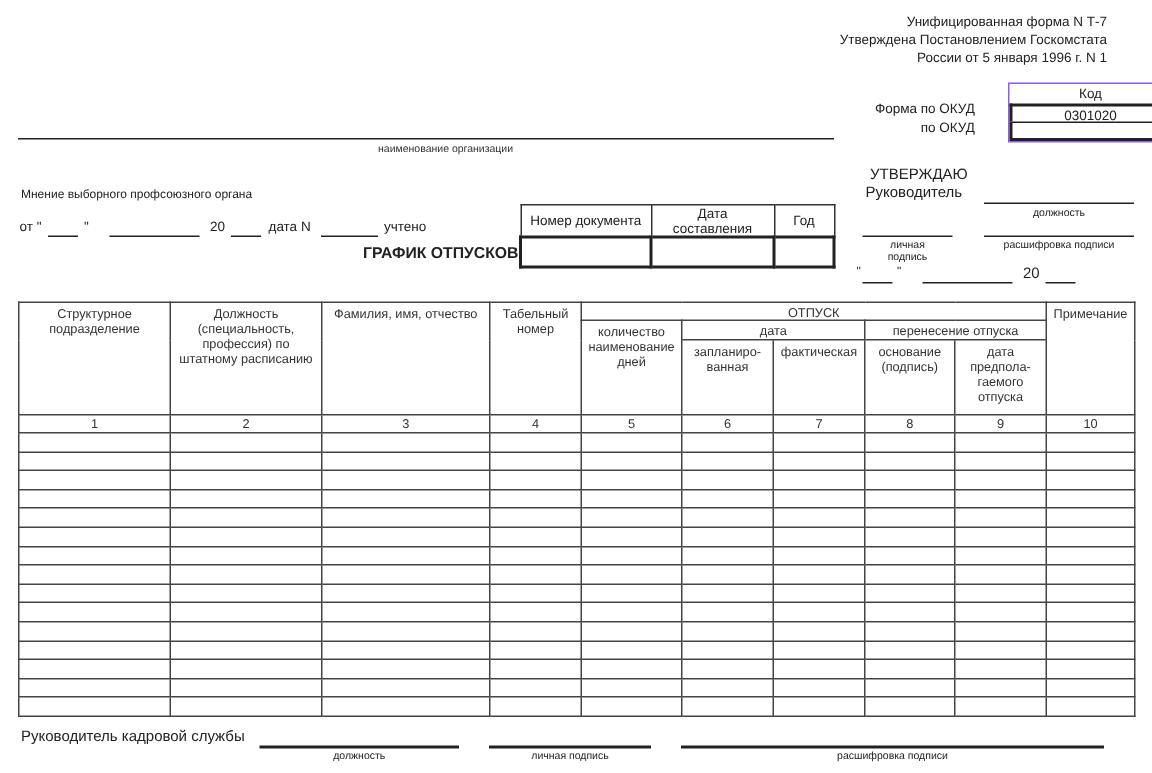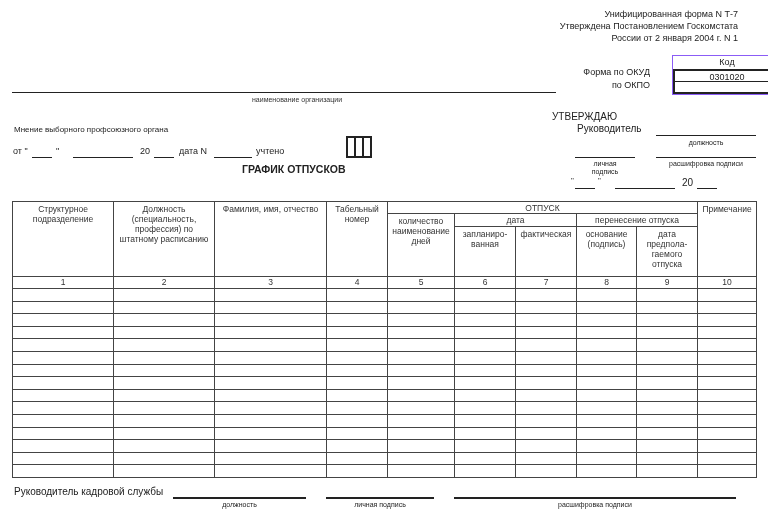--- a/index.html
+++ b/index.html
@@ -31,24 +31,24 @@
   .main { position:absolute; left:12px; top:201px; border-collapse:collapse; table-layout:fixed; width:744px; }
   .main td, .main th { border:1px solid #444; font-size:8.5px; font-weight:normal; text-align:center; vertical-align:top; line-height:10px; padding:2px 1px 0 1px; color:#333; }
   .main tr.num td { height:11px; padding:0; line-height:11px; vertical-align:middle; font-size:8.5px; }
   .main tr.row td { height:12.6px; padding:0; }
 </style>
 </head>
 <body>
 
 <div class="abs t9 r" style="right:30px; top:9px;">Унифицированная форма N Т-7</div>
 <div class="abs t9 r" style="right:30px; top:21px;">Утверждена Постановлением Госкомстата</div>
-<div class="abs t9 r" style="right:30px; top:33px;">России от 2 января 2004 г. N 1</div>
+<div class="abs t9 r" style="right:30px; top:33px;">России от 5 января 1996 г. N 1</div>
 
 <div class="abs t9 r" style="right:118px; top:67px;">Форма по ОКУД</div>
-<div class="abs t9 r" style="right:118px; top:80px;">по ОКПО</div>
+<div class="abs t9 r" style="right:118px; top:80px;">по ОКУД</div>
 <div class="codebox">
   <div class="kod">Код</div>
   <div class="okud">0301020</div>
   <div class="okpo"></div>
 </div>
 
 <div class="line" style="left:12px; top:92px; width:544px;"></div>
 <div class="abs t7" style="left:252px; top:96px; color:#333;">наименование организации</div>
 
 <div class="abs t8" style="left:14px; top:125px;">Мнение выборного профсоюзного органа</div>
@@ -59,29 +59,34 @@
 <div class="abs t9" style="left:140px; top:146px;">20</div>
 <div class="line" style="left:154px; top:157px; width:20px;"></div>
 <div class="abs t9" style="left:179px; top:146px;">дата N</div>
 <div class="line" style="left:214px; top:157px; width:38px;"></div>
 <div class="abs t9" style="left:256px; top:146px;">учтено</div>
 
 <div class="abs" style="left:242px; top:163px; font-size:10.5px; font-weight:bold;">ГРАФИК ОТПУСКОВ</div>
 
 <table class="docbox">
   <tbody>
+      <tr>
+    <td style="width:87px;">Номер документа</td>
+    <td style="width:82px;">Дата составления</td>
+    <td style="width:40px;">Год</td>
+  </tr>
   <tr class="data">
     <td></td>
     <td></td>
     <td></td>
   </tr>
 </tbody>
   </table>
 
-<div class="abs t10" style="left:552px; top:111px;">УТВЕРЖДАЮ</div>
+<div class="abs t10" style="left:580px; top:111px;">УТВЕРЖДАЮ</div>
 <div class="abs t10" style="left:577px; top:123px;">Руководитель</div>
 <div class="line" style="left:656px; top:135px; width:100px;"></div>
 <div class="abs t7 c" style="left:656px; top:139px; width:100px;">должность</div>
 <div class="line" style="left:575px; top:157px; width:60px;"></div>
 <div class="line" style="left:656px; top:157px; width:100px;"></div>
 <div class="abs t7 c" style="left:575px; top:160px; width:60px;">личная</div>
 <div class="abs t7 c" style="left:575px; top:168px; width:60px;">подпись</div>
 <div class="abs t7 c" style="left:656px; top:160px; width:100px;">расшифровка подписи</div>
 <div class="abs t8" style="left:571px; top:176px;">"</div>
 <div class="line" style="left:575px; top:188px; width:20px;"></div>

